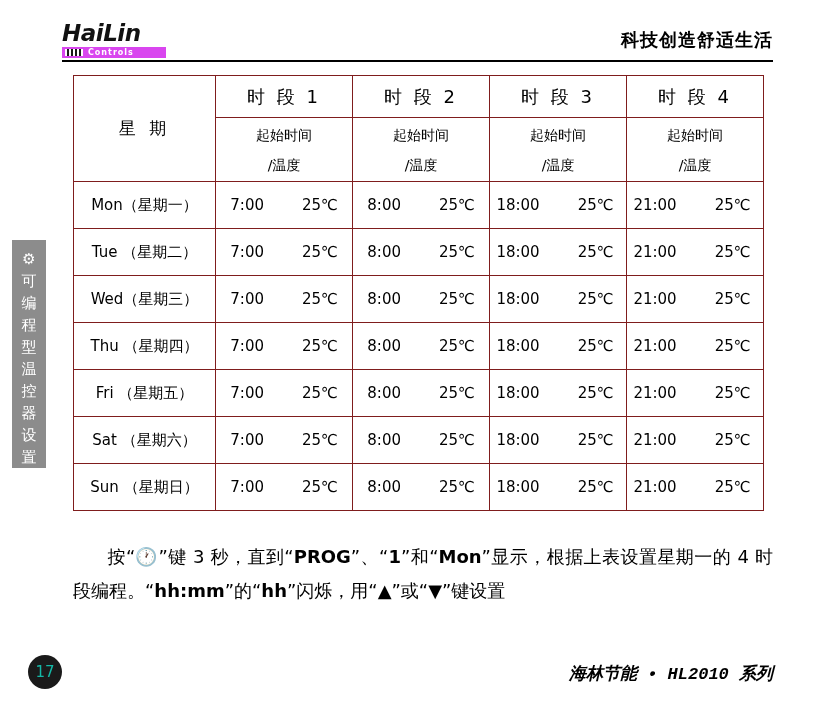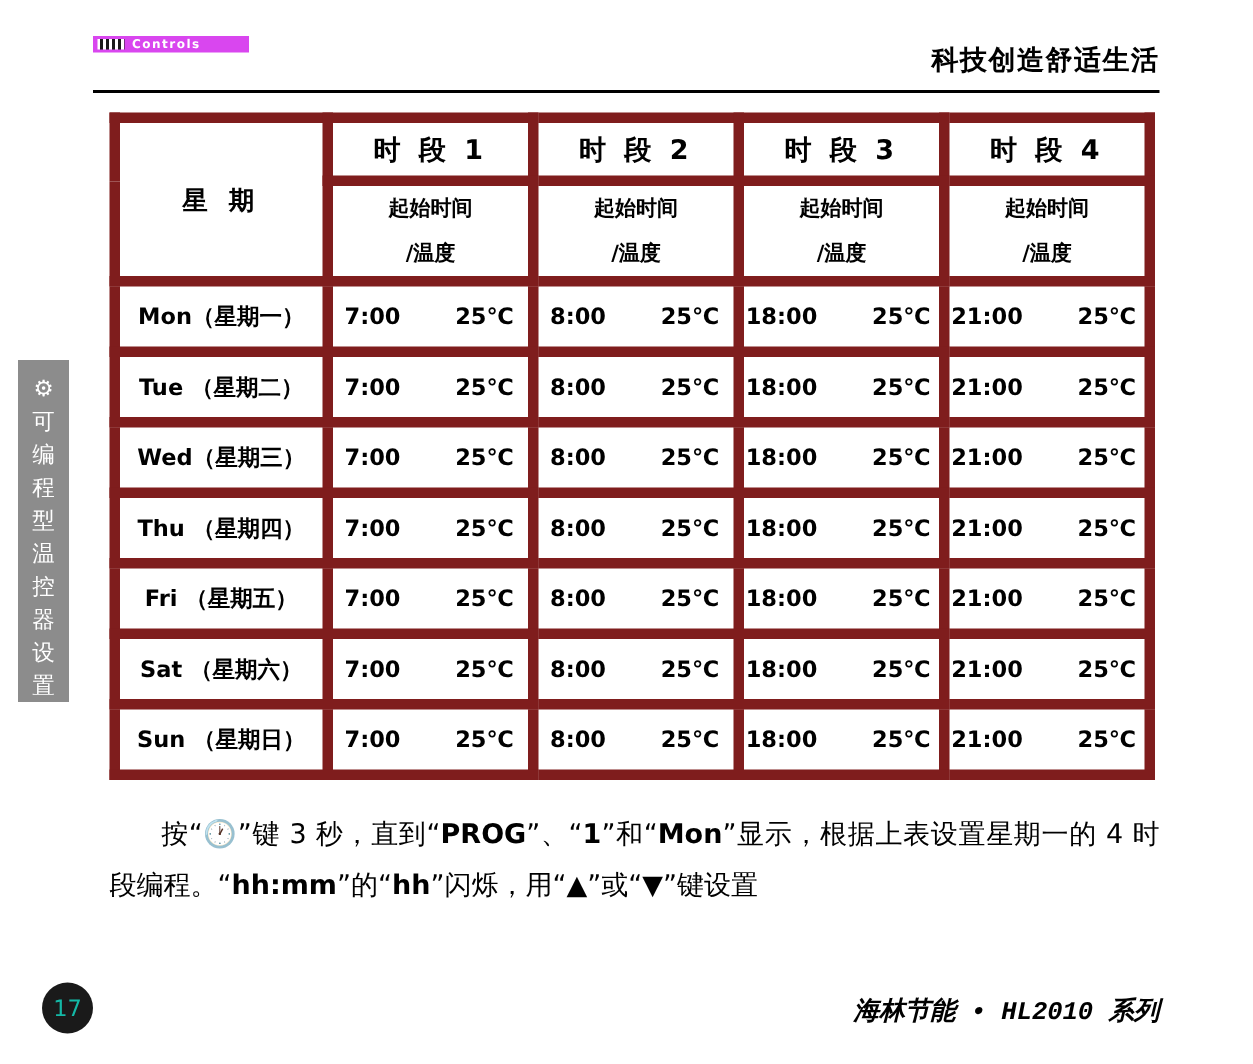--- a/index.html
+++ b/index.html
@@ -94,25 +94,25 @@
 
   
   .sched-table {
     position: absolute;
     left: 73px; top: 75px;
     width: 690px;
     border-collapse: collapse;
     table-layout: fixed;
   }
   .sched-table td, .sched-table th {
-    border: 7px solid #7f1d1d;
+    border: 1px solid #7f1d1d;
     text-align: center;
     vertical-align: middle;
     padding: 0;
-    font-weight: bold;
+    font-weight: normal;
   }
   .col-day { width: 142px; }
   .col-slot { width: 137px; }
 
   .slot-head {
     height: 42px;
     font-family: "DejaVu Sans", sans-serif;
     font-weight: bold;
     font-size: 18px;
     letter-spacing: 3px;
@@ -184,20 +184,21 @@
     font-style: italic;
     font-weight: bold;
     font-size: 17px;
   }
 </style>
 </head>
 <body>
 
 <div class="header">
   <div class="logo">
+    <div class="logo-text">HaiLin</div>
     <div class="logo-bar">
       <span>Controls</span>
     </div>
   </div>
   <div class="header-slogan">科技创造舒适生活</div>
   <div class="header-rule"></div>
 </div>
 
 <div class="side-tab">
   <span class="ch">⚙</span>

